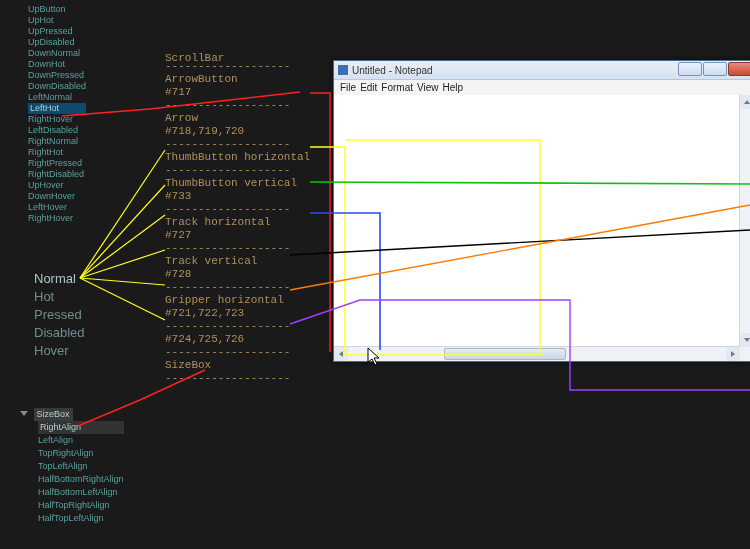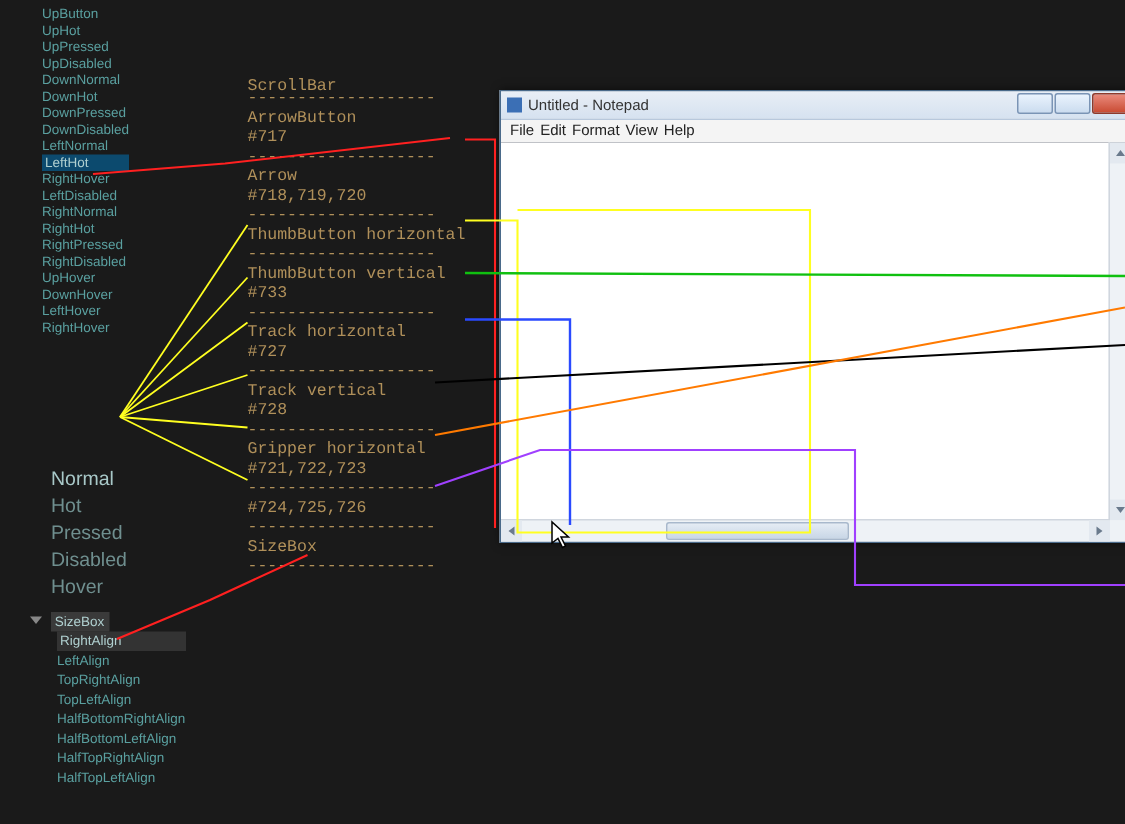--- a/index.html
+++ b/index.html
@@ -42,21 +42,20 @@
     top: 270px;
     line-height: 18px;
   }
   .states div {
     font-size: 13px;
     color: #6f8f8f;
     font-weight: 300;
   }
   .states .sel {
     color: #a8c8c8;
-    margin-top: 40px;
   }
   
   .tree2 {
     position: absolute;
     left: 20px;
     top: 408px;
     font-size: 9px;
     line-height: 13px;
     color: #5aa0a0;
   }

